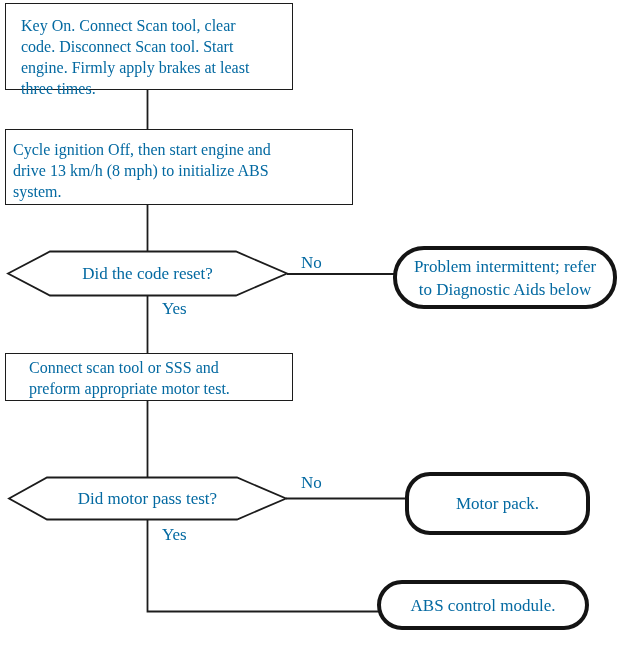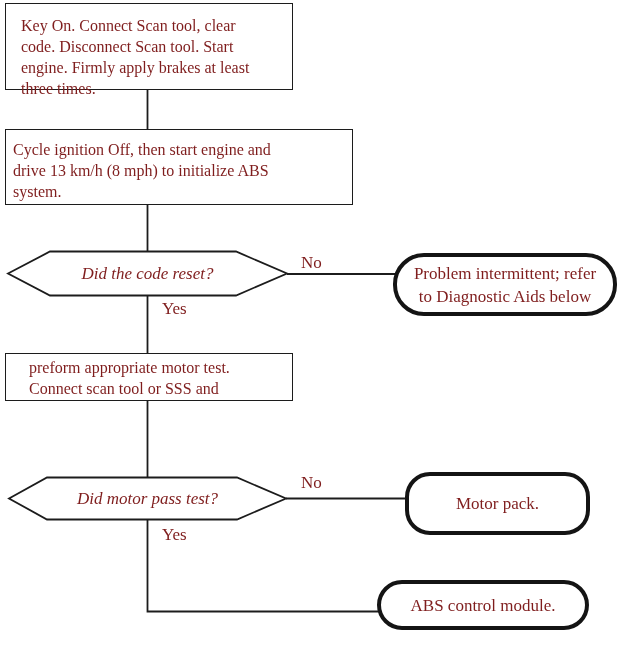--- a/index.html
+++ b/index.html
@@ -6,21 +6,21 @@
     margin: 0;
     padding: 0;
     background: #ffffff;
   }
   .canvas {
     position: relative;
     width: 624px;
     height: 650px;
     background: #ffffff;
     font-family: "Liberation Serif", "DejaVu Serif", serif;
-    color: #7f1d1d;
+    color: #0369a1;
     overflow: hidden;
   }
   .layer {
     position: absolute;
     left: 0;
     top: 0;
   }
   .process {
     position: absolute;
     box-sizing: border-box;
@@ -32,21 +32,20 @@
   .process .tline {
     white-space: nowrap;
   }
   .hex-text {
     position: absolute;
     display: flex;
     align-items: center;
     justify-content: center;
     font-size: 17px;
     white-space: nowrap;
-    font-style: italic;
   }
   .terminal {
     position: absolute;
     box-sizing: border-box;
     border: 4px solid #141414;
     background: #ffffff;
     display: flex;
     flex-direction: column;
     align-items: center;
     justify-content: center;
@@ -98,28 +97,28 @@
     <div class="tline">Cycle ignition Off, then start engine and</div>
     <div class="tline">drive 13 km/h (8 mph) to initialize ABS</div>
     <div class="tline">system.</div>
   </div>
 
   <div class="hex-text" style="left:8px; top:251px; width:279px; height:45px;">Did the code reset?</div>
 
   <div class="edge-label" style="left:162px; top:299px;">Yes</div>
   <div class="edge-label" style="left:301px; top:253px;">No</div>
 
-  <div class="terminal" style="left:393px; top:253px; width:224px; height:63px; border-radius:31px;">
+  <div class="terminal" style="left:393px; top:246px; width:224px; height:63px; border-radius:31px;">
     <div class="tline">Problem intermittent; refer</div>
     <div class="tline">to Diagnostic Aids below</div>
   </div>
 
   <div class="process" style="left:5px; top:353px; width:288px; height:48px; padding:3px 0 0 23px;">
+    <div class="tline">Connect scan tool or SSS and</div>
     <div class="tline">preform appropriate motor test.</div>
-    <div class="tline">Connect scan tool or SSS and</div>
   </div>
 
   <div class="hex-text" style="left:9px; top:477px; width:277px; height:43px;">Did motor pass test?</div>
 
   <div class="edge-label" style="left:162px; top:525px;">Yes</div>
   <div class="edge-label" style="left:301px; top:473px;">No</div>
 
   <div class="terminal" style="left:405px; top:472px; width:185px; height:63px; border-radius:25px;">
     <div class="tline">Motor pack.</div>
   </div>

